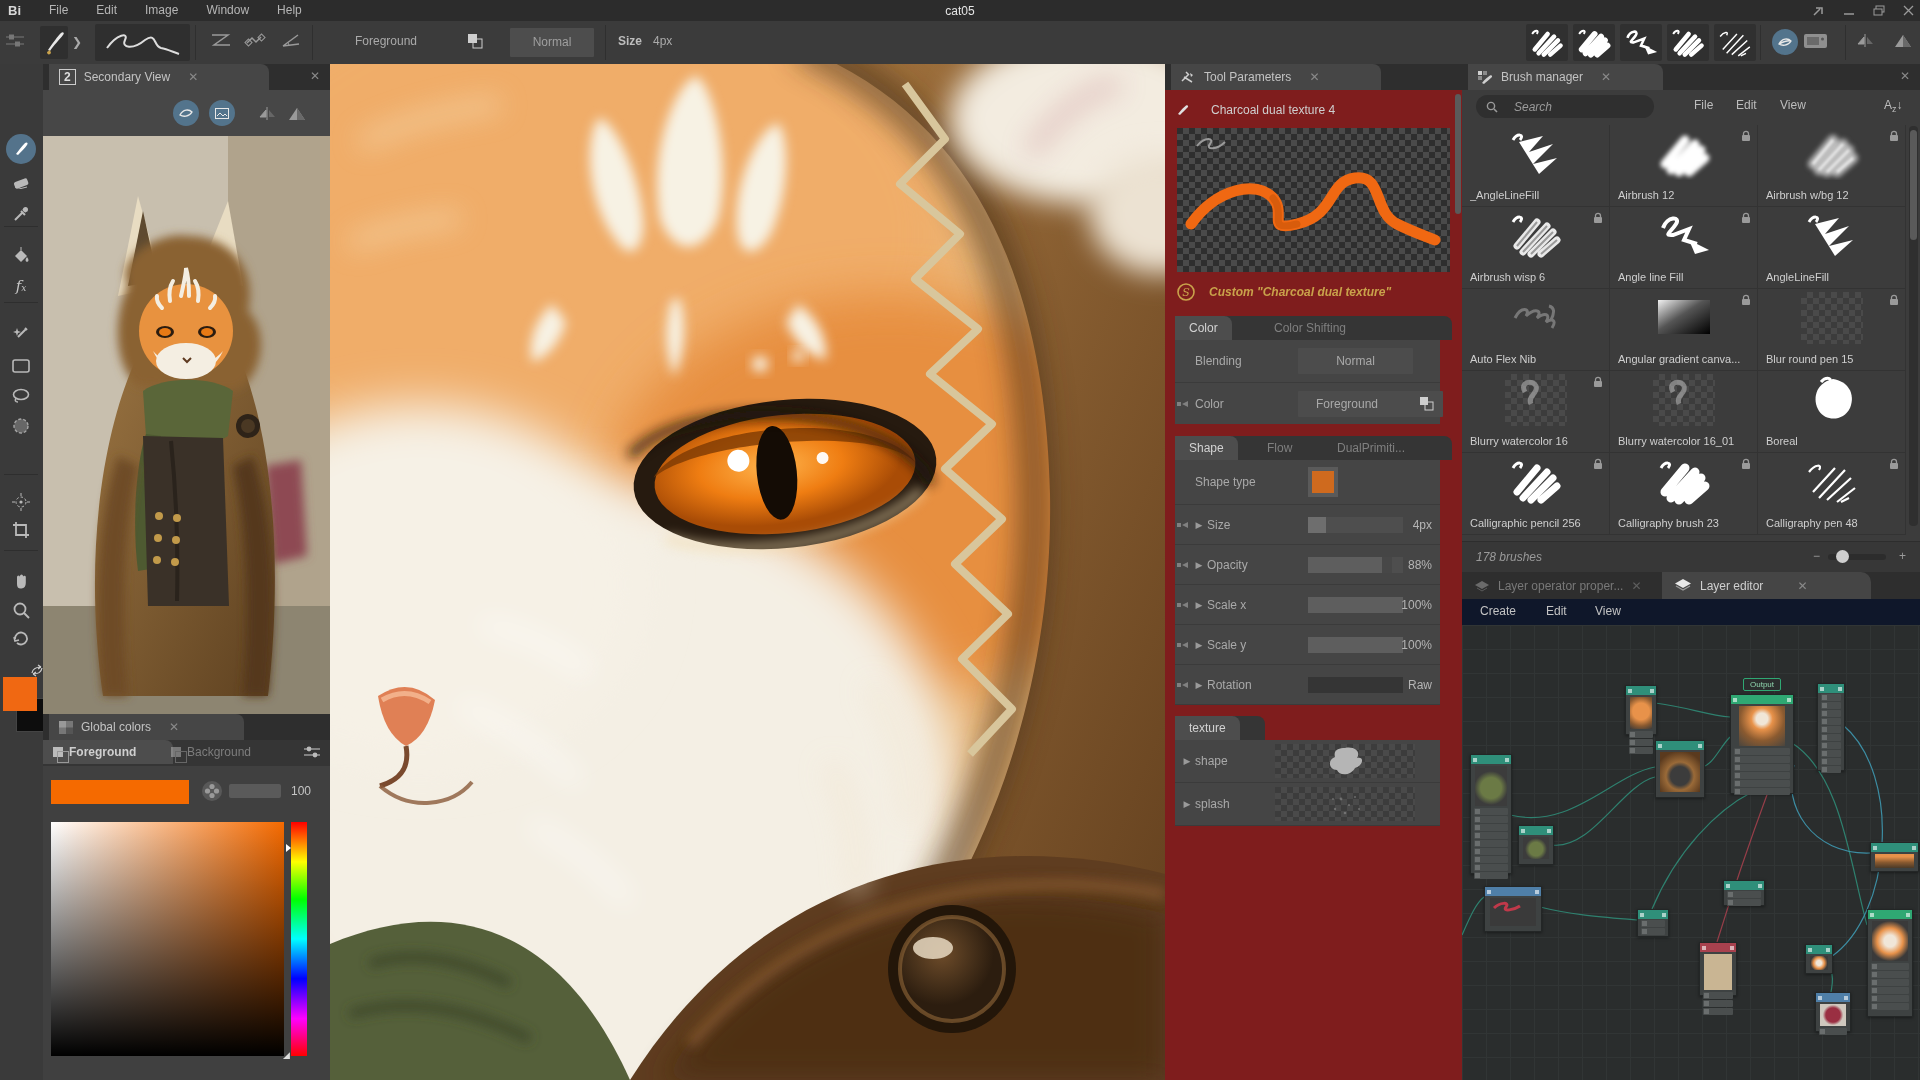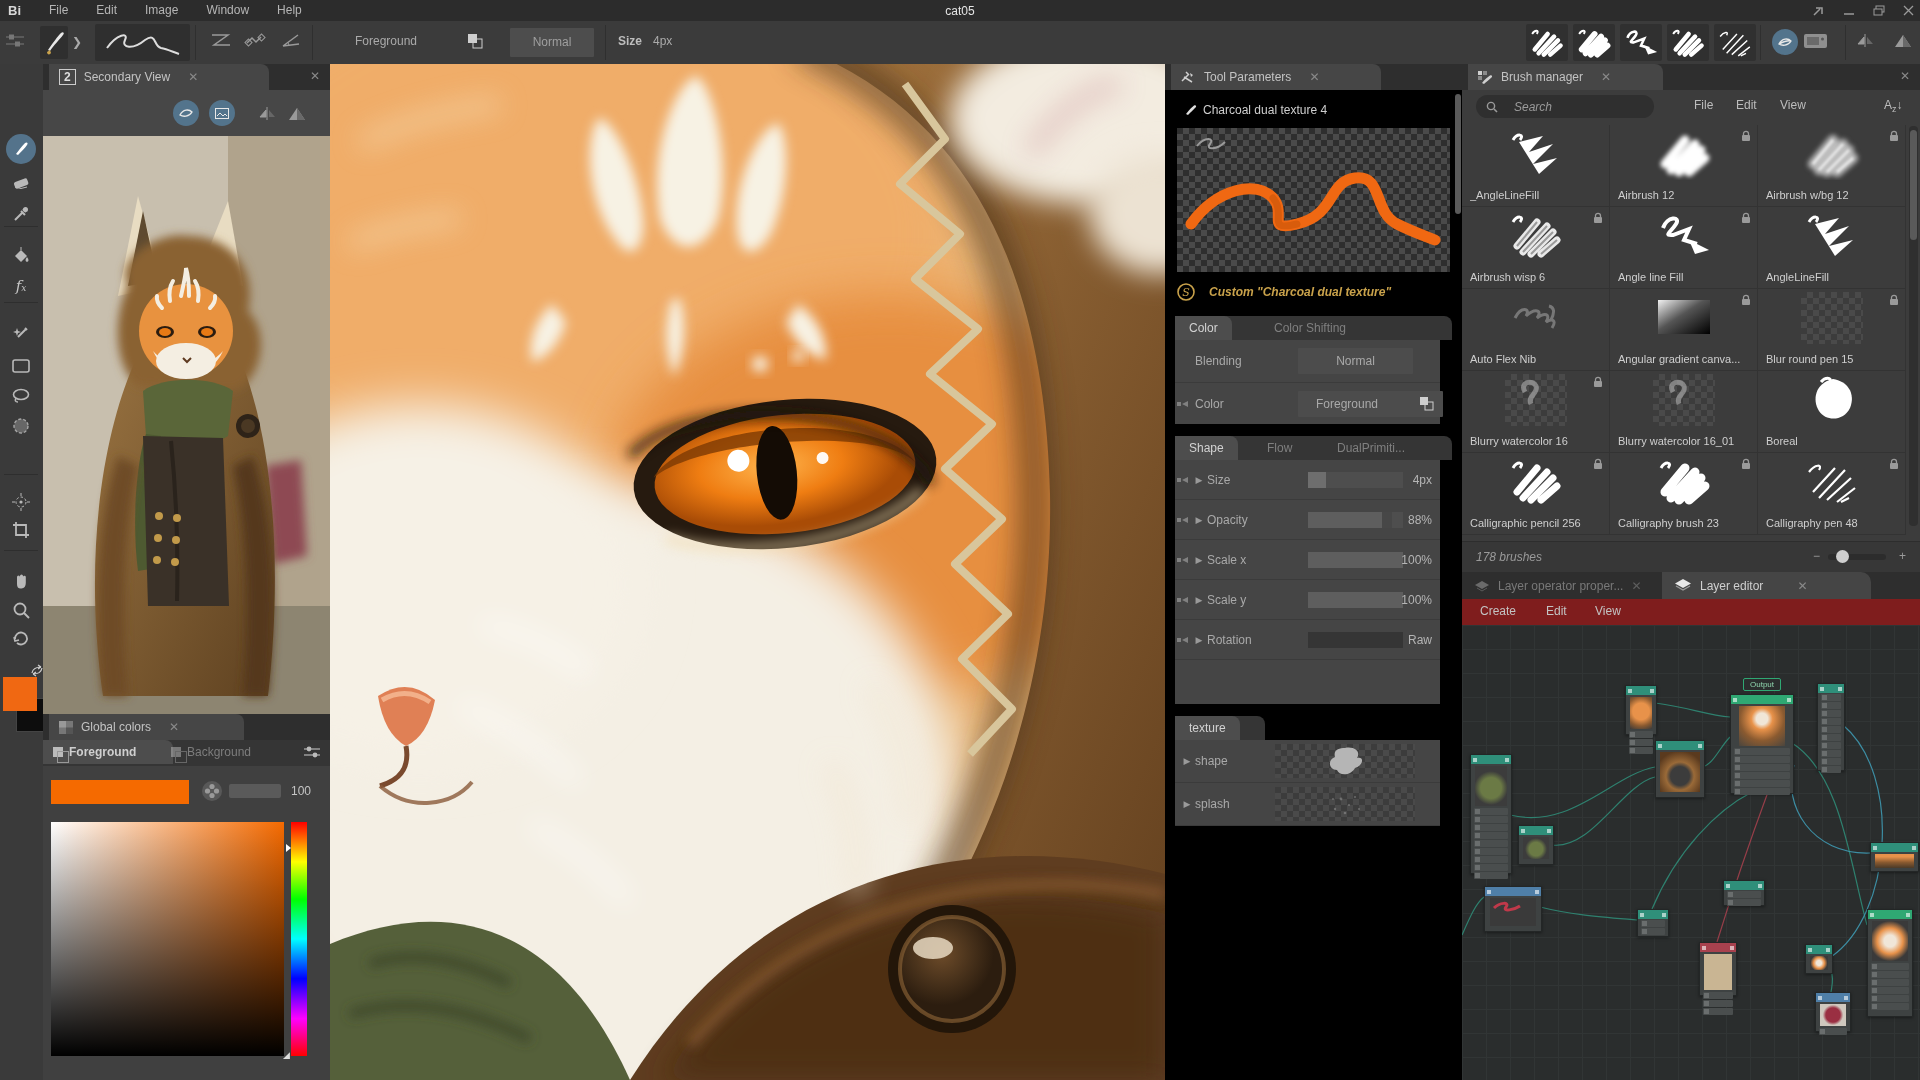--- a/index.html
+++ b/index.html
@@ -38,21 +38,21 @@
   
   #secview{left:43px;top:64px;width:287px;height:650px;}
   #secview .body{position:absolute;top:26px;left:0;right:0;bottom:0;background:#474747;}
   
   #globalcolors{left:43px;top:714px;width:287px;height:366px;}
   .gtab{position:absolute;height:24px;display:flex;align-items:center;gap:6px;padding:0 10px;color:#cfcfcf;}
   .swatchmini{width:10px;height:10px;background:#bbb;position:relative;}
   .swatchmini:after{content:"";position:absolute;left:4px;top:4px;width:10px;height:10px;border:1px solid #999;background:transparent;}
   #hue{position:absolute;width:16px;background:linear-gradient(#f00,#ff0 17%,#0f0 33%,#0ff 50%,#00f 67%,#f0f 84%,#f00);}
   
-  #toolparams{left:1165px;top:64px;width:297px;height:1016px;background:#000000;border-right:1px solid #2b2b2b;}
+  #toolparams{left:1165px;top:64px;width:297px;height:1016px;background:#7f1d1d;border-right:1px solid #2b2b2b;}
   .tp-row{position:absolute;left:0;width:100%;display:flex;align-items:center;}
   .tp-label{color:#a9a9a9;}
   .tp-btn{position:absolute;background:#4c4c4c;color:#a9a9a9;text-align:center;border-radius:1px;}
   .sectabs{position:absolute;left:10px;right:10px;height:24px;background:#353535;border-radius:0 8px 0 0;}
   .sectab{position:absolute;top:0;height:24px;line-height:24px;padding:0 14px;color:#7f7f7f;}
   .sectab.on{background:#4d4d4d;color:#d2d2d2;border-radius:0 8px 0 0;}
   .secbody{position:absolute;left:10px;right:22px;background:#454545;}
   .sliderrow{position:relative;height:39px;border-bottom:1px solid #3b3b3b;display:flex;align-items:center;}
   .pressicon{width:14px;margin-left:2px;color:#777;}
   .expander{color:#9a9a9a;font-size:9px;width:16px;text-align:center;}
@@ -68,21 +68,21 @@
   .bcell{position:relative;border-right:1px solid #333;border-bottom:1px solid #333;height:81px;}
   .bname{position:absolute;left:8px;bottom:5px;color:#cfcfcf;font-size:11px;white-space:nowrap;overflow:hidden;max-width:135px;}
   .bthumb{position:absolute;left:50%;top:3px;transform:translateX(-50%);}
   .blok{position:absolute;right:6px;top:5px;}
   #bmstatus{position:absolute;left:0;bottom:0;width:100%;height:30px;background:#373737;border-top:1px solid #2d2d2d;}
   #bmscroll{position:absolute;right:2px;top:62px;width:9px;height:400px;background:#2f2f2f;border-radius:4px;}
   #bmscroll i{position:absolute;left:1px;top:4px;width:7px;height:110px;background:#5a5a5a;border-radius:4px;display:block;}
   
   #layerpanel{left:1462px;top:572px;width:458px;height:508px;background:#3f3f3f;}
   #layertabs{position:absolute;left:0;top:0;width:100%;height:27px;background:#2e2e2e;}
-  #layermenus{position:absolute;left:0;top:27px;width:100%;height:26px;background:#7f1d1d;}
+  #layermenus{position:absolute;left:0;top:27px;width:100%;height:26px;background:#0f172a;}
   #nodegraph{position:absolute;left:0;top:53px;width:458px;height:455px;overflow:hidden;background:
      linear-gradient(#313535 1px,transparent 1px) 0 0/24px 24px,
      linear-gradient(90deg,#313535 1px,transparent 1px) 0 0/24px 24px,#2a2d2d;}
   .node{position:absolute;background:#3e4242;border:1px solid #232626;box-shadow:0 1px 3px rgba(0,0,0,.4);}
   .nhead{height:9px;display:flex;align-items:center;justify-content:space-between;padding:0 2px;}
   .nhead i{display:block;width:4px;height:4px;background:rgba(255,255,255,.6);}
   .nthumb{margin:2px auto;background:#555;}
   .nrow{height:7px;margin:1px 3px;background:#4a4e4e;border-radius:1px;display:flex;align-items:center;}
   .nrow i{width:5px;height:5px;margin-left:1px;background:#6a6e6e;display:block;}
   #outbadge{position:absolute;border:1px solid #2fa873;color:#8fd6ae;background:#2b2e2e;font-size:8px;padding:0 6px;line-height:11px;border-radius:2px;}
@@ -562,21 +562,21 @@
         <span>
             <svg width="15" height="12">
               <path d="M1,10 L8,3 M5,1 l3,3 M3,6 l8,5" stroke="#cfcfcf" stroke-width="1.5" fill="none"></path>
               <path d="M9,2 l3,2 -2,2" fill="#cfcfcf"></path>
             </svg>
           </span>
         <span>Tool Parameters</span>
         <span class="x">✕</span>
       </div>
     </div>
-    <div class="tp-row" style="top:34px;height:24px;padding-left:18px;gap:4px;">
+    <div class="tp-row" style="top:34px;height:24px;padding-left:10px;gap:20px;">
       <svg width="16" height="14">
           <path d="M3,11 C6,7 9,4 11,2.5 C12.5,1.5 14,3 12.5,4.5 C10,7 7,10 5,12 Z" fill="#e0e0e0"></path>
         </svg>
       <span style="color:#cfcfcf;">Charcoal dual texture 4</span>
     </div>
 
     <div class="checker" style="position:absolute;left:12px;top:64px;width:273px;height:144px;background-color:#2e2e2e;">
       <svg width="273" height="144">
         <path d="M20,18 C28,8 38,10 33,16 C28,22 40,22 48,14" fill="none" stroke="#9a9a9a" stroke-width="2"></path>
         <path d="M14,96 C40,60 80,52 96,70 C110,86 88,104 120,96 C160,86 150,54 178,50 C206,46 196,84 220,96 C236,104 248,108 258,112" fill="none" stroke="#f06812" stroke-width="11" stroke-linecap="round"></path>
@@ -619,20 +619,26 @@
         </div>
       </div>
     </div>
 
     <div class="sectabs" style="top:372px;">
       <div class="sectab on" style="left:0;">Shape</div>
       <div class="sectab" style="left:78px;">Flow</div>
       <div class="sectab" style="left:148px;">DualPrimiti...</div>
     </div>
     <div class="secbody" style="top:396px;height:244px;">
+      <div style="position:relative;height:44px;border-bottom:1px solid #3b3b3b;display:flex;align-items:center;">
+        <span class="tp-label" style="margin-left:20px;">Shape type</span>
+        <div style="position:absolute;left:133px;width:30px;height:30px;background:#5a5a5a;display:flex;align-items:center;justify-content:center;">
+          <div style="width:22px;height:22px;background:#cf6a1e;"></div>
+        </div>
+      </div>
       <div id="sliders">
           <div class="sliderrow">
             <span class="pressicon">
               <svg width="12" height="10">
                 <rect x="0" y="3" width="4" height="4" fill="#808080"></rect>
                 <path d="M5,5 l6,-3 v6 Z" fill="#808080"></path>
               </svg>
             </span>
             <span class="expander">▶</span>
             <span class="tp-label">Size</span>

